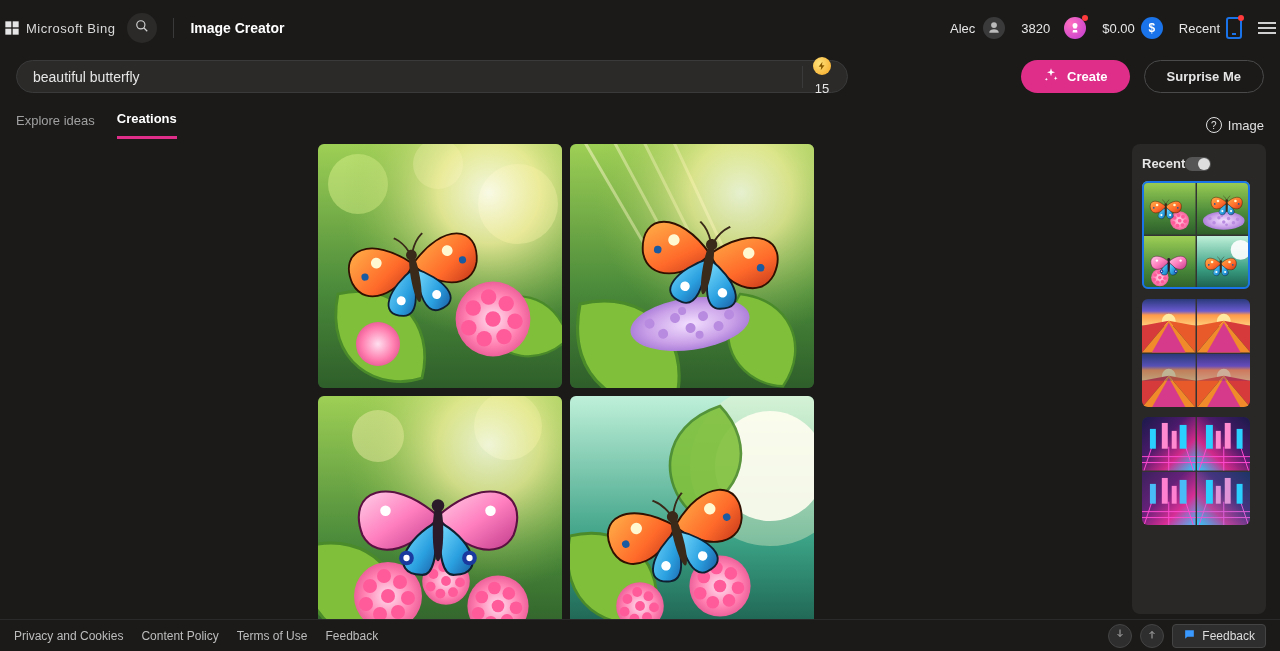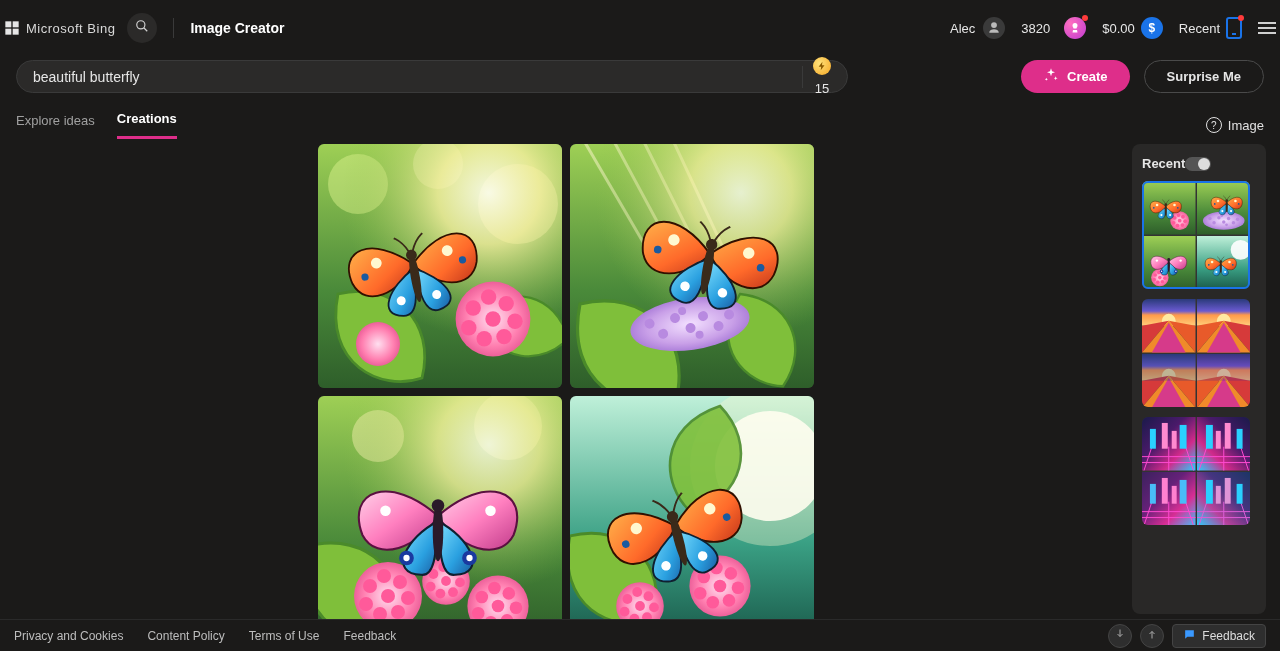--- a/index.html
+++ b/index.html
@@ -127,21 +127,21 @@
   .toggle:after{ content:""; position:absolute; right:1px; top:1px; width:12px; height:12px; border-radius:50%; background:#ddd;}
   .recent-list{ display:flex; flex-direction:column; gap:10px;}
   .recent-thumb { width:108px; height:108px; border-radius:6px; overflow:hidden; background:#333; display:grid; grid-template-columns:1fr 1fr; grid-template-rows:1fr 1fr; gap:1px;}
   .recent-thumb.sel{ outline:2px solid #1a73e8; outline-offset:-2px;}
   .recent-thumb .q { width:100%; height:100%; }
 
   
   .footer {
     position:absolute; left:0; right:0; bottom:0; height:32px;
     background:#1b1a19; border-top:1px solid #2a2a2a;
-    display:flex; align-items:center; padding:0 14px; gap:24px;
+    display:flex; align-items:center; padding:0 14px; gap:18px;
     font-size:12px; color:#bdbdbd;
   }
   .footer a { color:#bdbdbd; }
   .foot-right{ margin-left:auto; display:flex; align-items:center; gap:8px;}
   .round-btn{ width:24px;height:24px;border-radius:50%;background:#2e2e2e;border:1px solid #444;display:flex;align-items:center;justify-content:center;}
   .round-btn svg{width:12px;height:12px;fill:#aaa;}
   .feedback-pill{
     display:flex;align-items:center;gap:6px;
     background:#2e2e2e;border:1px solid #444;border-radius:4px;
     padding:3px 10px;font-size:12px;color:#ddd;

